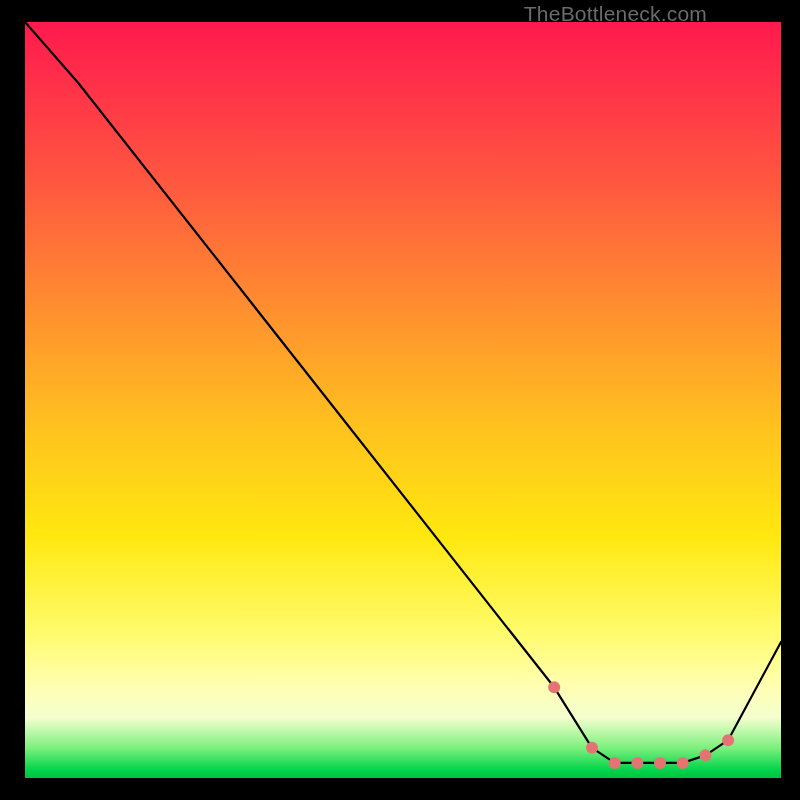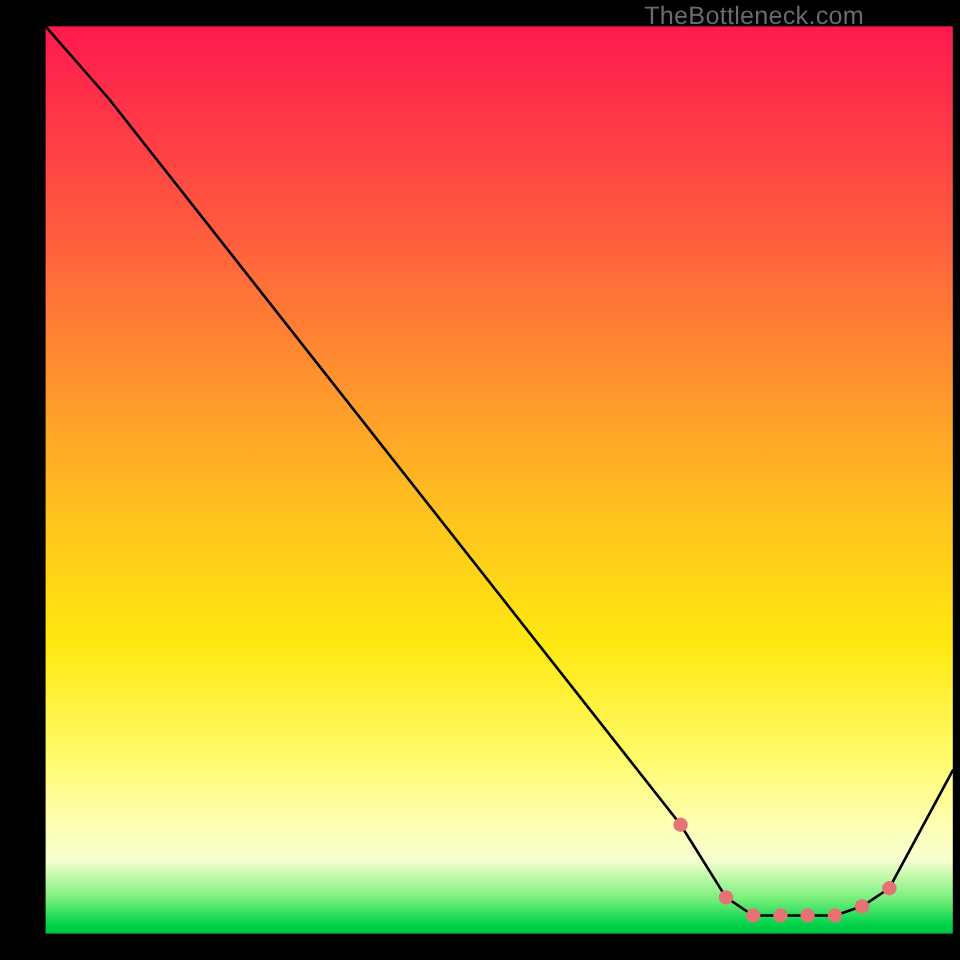--- a/index.html
+++ b/index.html
@@ -6,21 +6,21 @@
     margin: 0;
     padding: 0;
     width: 800px;
     height: 800px;
     background: #000;
     overflow: hidden;
     font-family: Arial, Helvetica, sans-serif;
   }
   .frame {
     position: absolute;
-    left: 16px;
+    left: 3px;
     top: 0;
     width: 712px;
     height: 800px;
     background: #000;
   }
   .plot {
     position: absolute;
     left: 22px;
     top: 22px;
     width: 756px;

